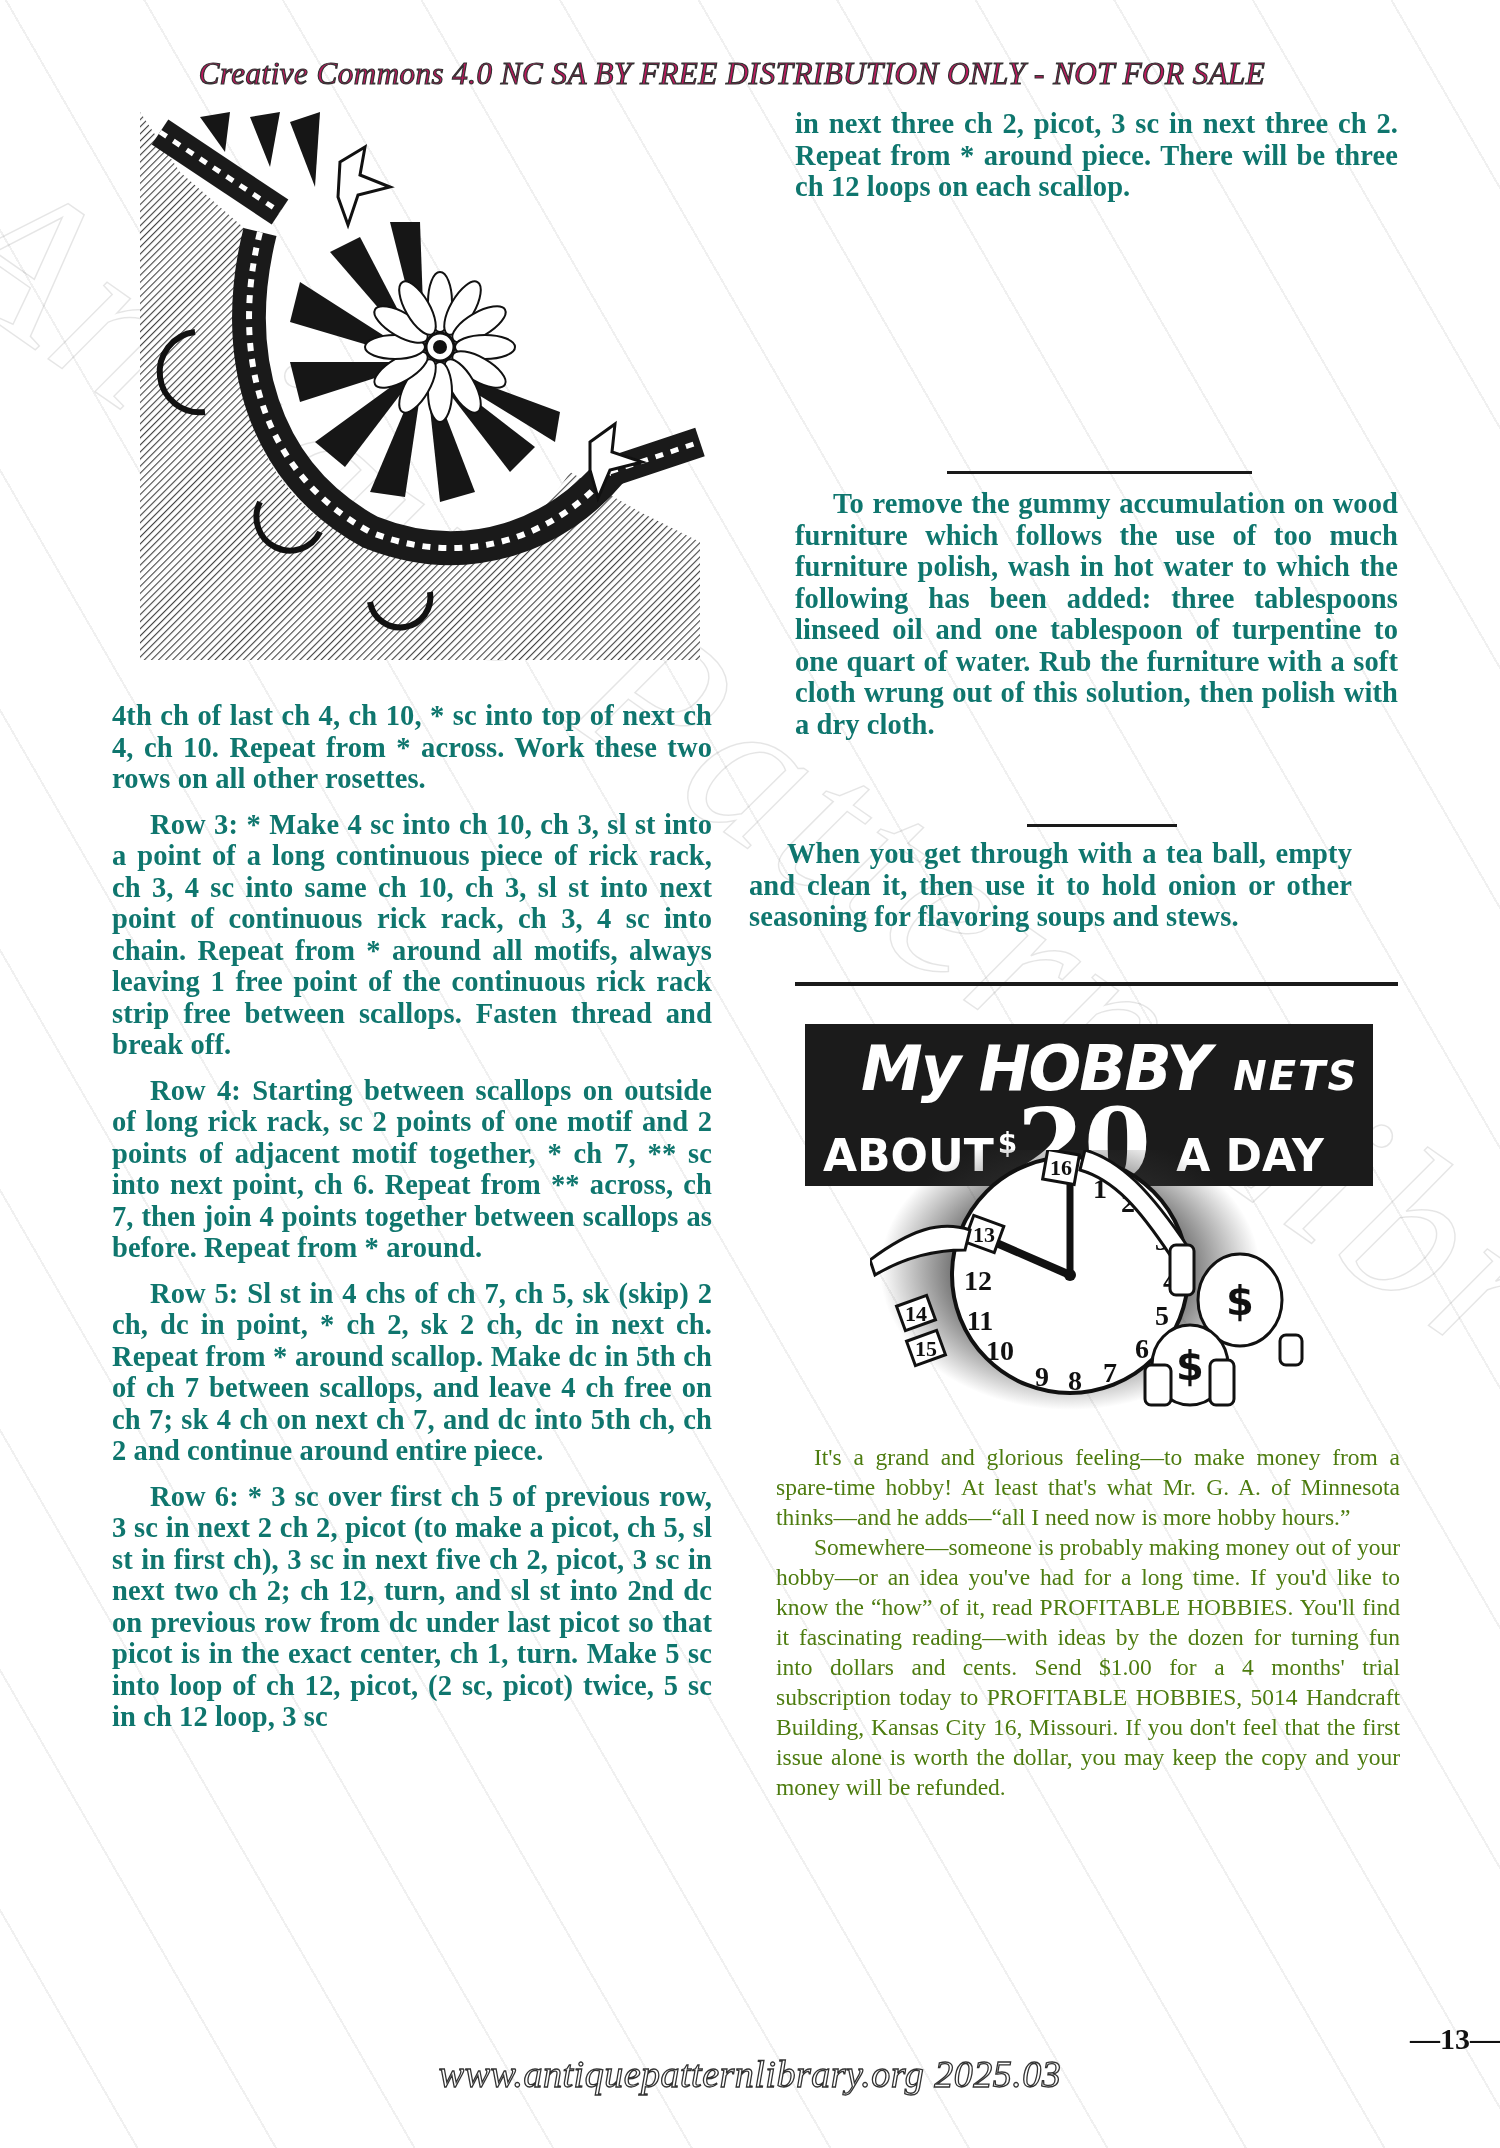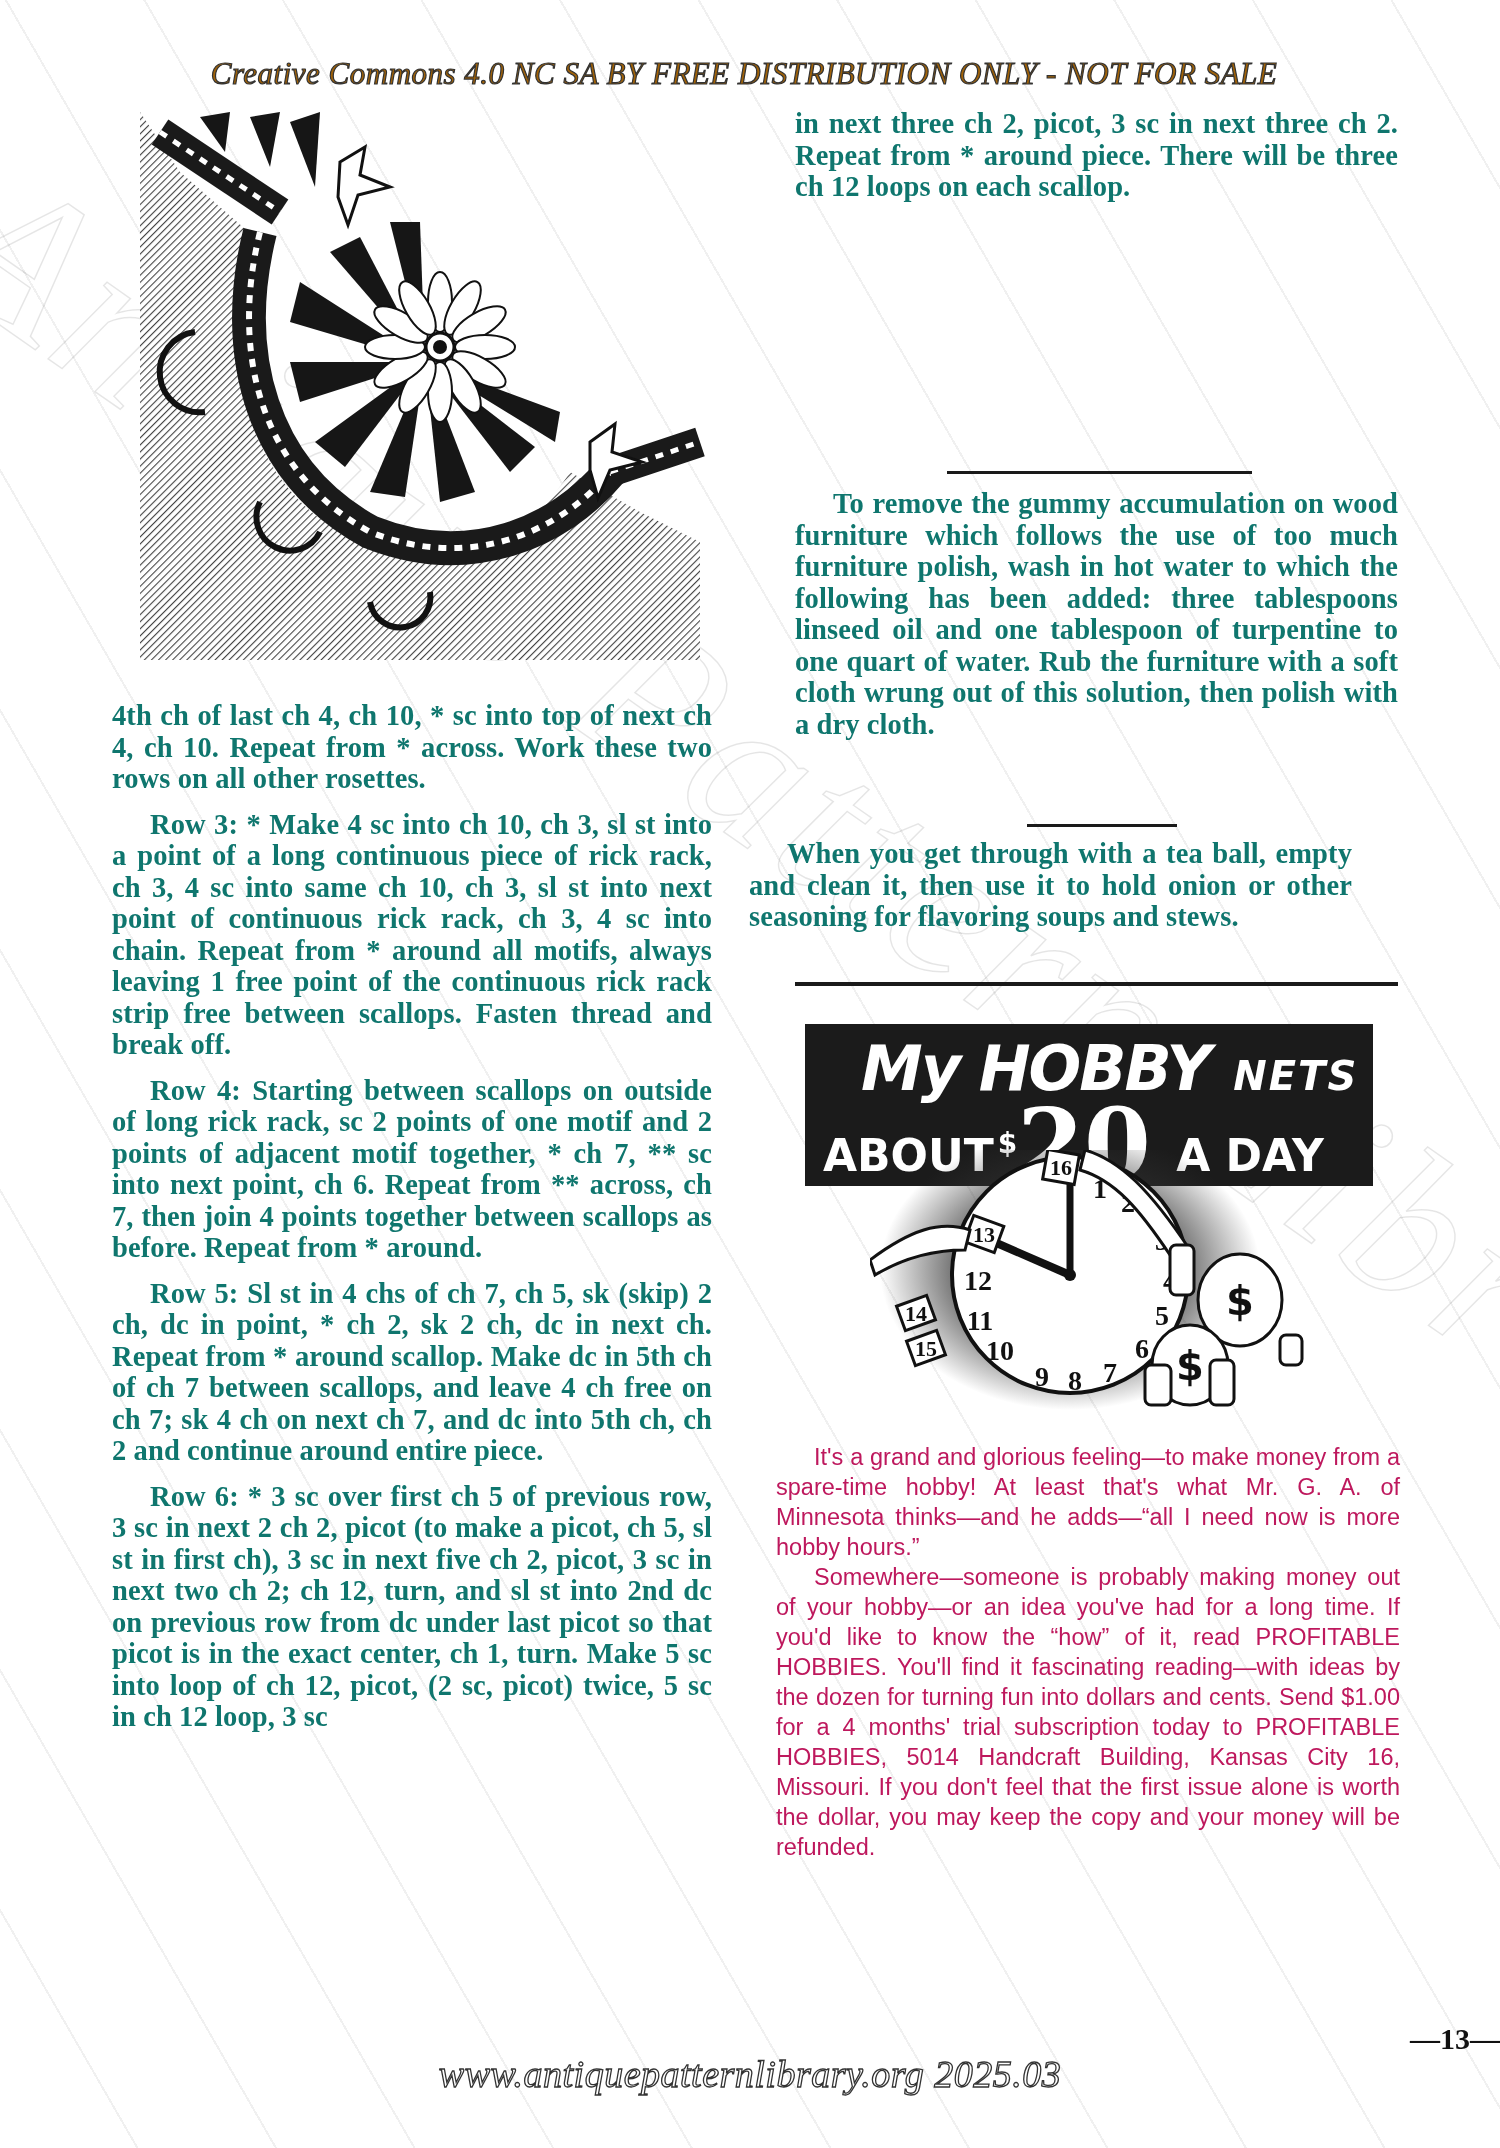--- a/index.html
+++ b/index.html
@@ -14,23 +14,23 @@
     background-image: repeating-linear-gradient(60deg, transparent 0 118px, rgba(0,0,0,0.06) 118px 120px);
   }
   .wm-text {
     position: absolute; left: 40px; top: 120px; width: 1600px;
     transform: rotate(35deg); transform-origin: 0 0;
     font-family: "Liberation Serif", serif; font-size: 210px; font-style: italic;
     color: transparent; -webkit-text-stroke: 1.5px rgba(0,0,0,0.10);
     white-space: nowrap; pointer-events: none; letter-spacing: 8px;
   }
   .header-license {
-    position: absolute; left: 12px; top: 56px; width: 1464px; text-align: center;
+    position: absolute; left: 0; top: 56px; width: 1464px; text-align: center;
     font-family: "Liberation Serif", serif; font-style: italic; font-size: 31px;
-    color: #a16207; -webkit-text-stroke: 1.2px #333; letter-spacing: 0.5px;
+    color: #be185d; -webkit-text-stroke: 1.2px #333; letter-spacing: 0.5px;
   }
   .col { position: absolute; }
   .left-col { left: 112px; top: 700px; width: 600px; }
   .right-col { left: 795px; top: 108px; width: 603px; }
   .para {
     font-family: "Liberation Serif", serif; font-size: 28.5px; line-height: 31.5px;
     text-align: justify; text-align-last: left; margin: 0; font-weight: bold;
     letter-spacing: 0.1px; color: #0f766e;
   }
   .para.indent { text-indent: 38px; }
@@ -53,22 +53,22 @@
   .banner-l1 .small { font-size: 40px; letter-spacing: 2px; margin-left: 24px; }
   .banner-l2 {
     position: absolute; left: 18px; top: 90px; color: #fff; white-space: nowrap;
     font-family: "DejaVu Sans", sans-serif; font-weight: bold; font-size: 44px;
   }
   .banner-l2 .dollar { font-size: 28px; vertical-align: 18px; margin-left: 4px; }
   .banner-l2 .amount { font-family: "DejaVu Serif", serif; font-size: 96px; line-height: 60px; vertical-align: -6px; }
   .clock-art { position: absolute; left: 870px; top: 1150px; width: 520px; height: 260px; }
   .ad-text {
     position: absolute; left: 776px; top: 1442px; width: 624px;
-    font-family: Liberation Sans, sans-serif; font-size: 23.5px; line-height: 30px;
-    color: #be185d; text-align: justify; text-align-last: left; margin: 0;
+    font-family: Liberation Serif, serif; font-size: 23.5px; line-height: 30px;
+    color: #4d7c0f; text-align: justify; text-align-last: left; margin: 0;
   }
   .ad-text p { margin: 0; text-indent: 38px; }
   .page-number {
     position: absolute; left: 0; width: 1500px; top: 2022px; text-align: right;
     font-family: "Liberation Serif", serif; font-weight: bold; font-size: 30px; color: #111;
   }
   .footer-url {
     position: absolute; left: 0; width: 1500px; top: 2052px; text-align: center;
     font-family: "Liberation Serif", serif; font-style: italic; font-size: 38px;
     color: #fff; -webkit-text-stroke: 1.3px #333; letter-spacing: 0.5px;

